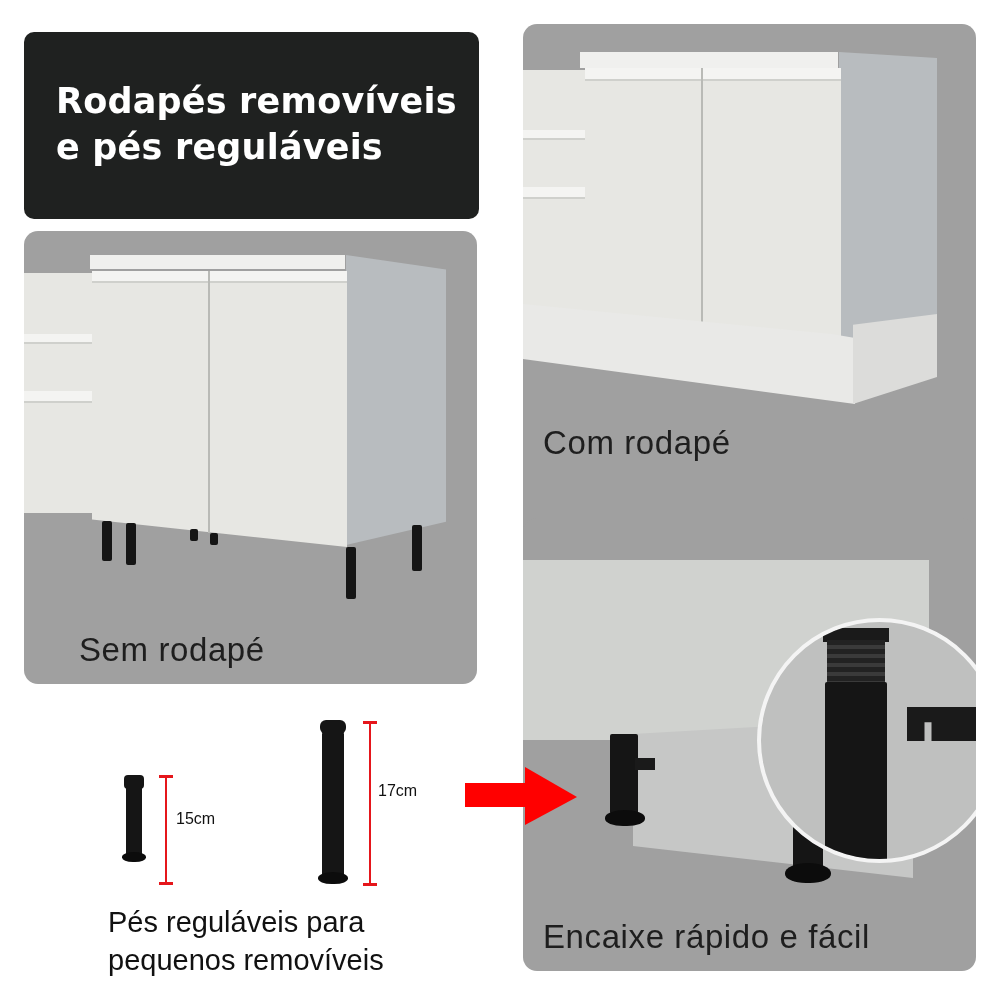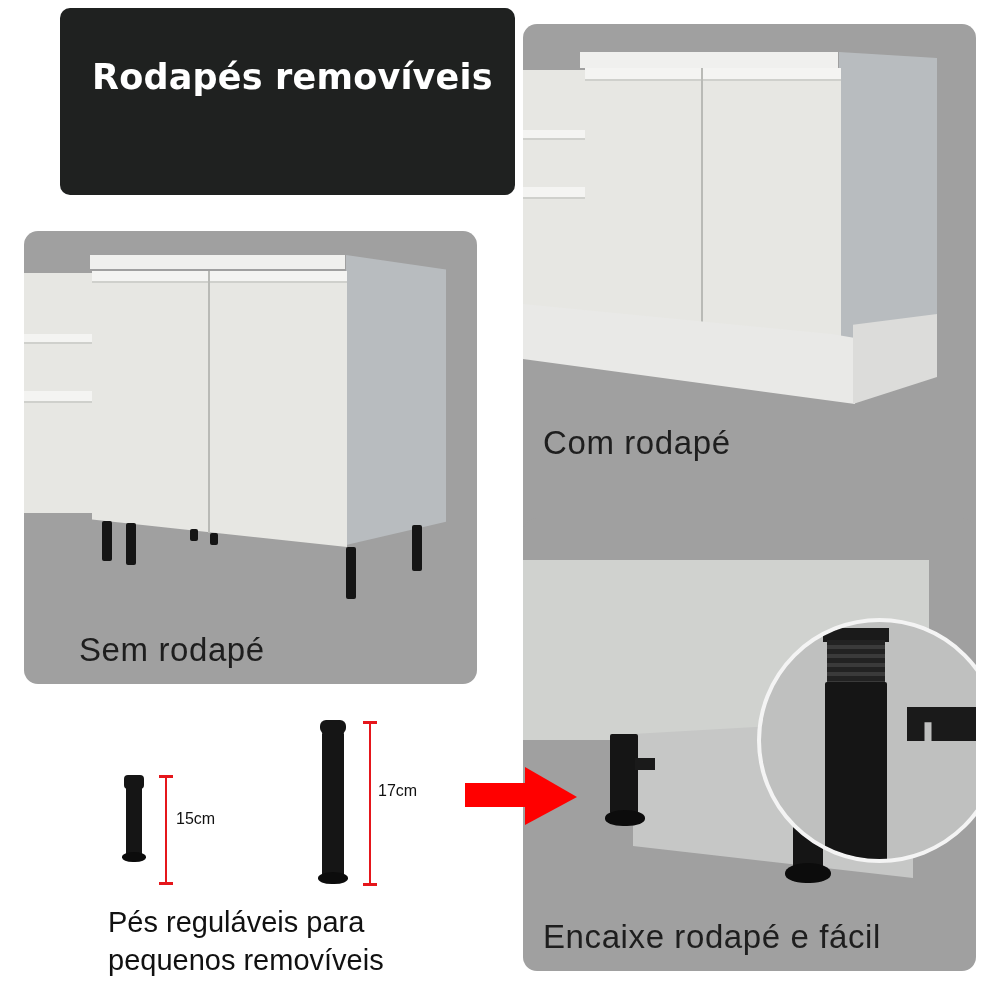--- a/index.html
+++ b/index.html
@@ -1,22 +1,22 @@
 <!DOCTYPE html>
 <html><head>
 <meta charset="utf-8">
 <style>
   * { box-sizing: border-box; margin: 0; padding: 0; }
   html, body { width: 1000px; height: 1000px; background: #ffffff; overflow: hidden; }
   body { position: relative; font-family: "DejaVu Sans", sans-serif; }
 
   .title-box {
-    position: absolute; left: 24px; top: 8px; width: 455px; height: 187px;
+    position: absolute; left: 24px; top: 32px; width: 455px; height: 187px;
     background: #1f2120; border-radius: 10px;
-    padding: 46px 0 0 32px; color: #ffffff; margin-left: 36px;
+    padding: 46px 0 0 32px; color: #ffffff;
   }
   .title-box .line {
     display: block; font-family: "DejaVu Sans", sans-serif; font-weight: bold;
     font-size: 35px; line-height: 46px; letter-spacing: 0.2px;
   }
 
   .panel {
     position: absolute; background: #a0a0a0; border-radius: 14px; overflow: hidden;
   }
   .panel-caption {
@@ -59,20 +59,21 @@
   .size-label { position: absolute; font-family: "Liberation Sans", sans-serif; font-size: 16px; color: #111; }
   .desc { position: absolute; left: 108px; top: 903px; font-family: Liberation Sans, sans-serif; font-size: 29px; line-height: 38px; color: #111; }
 
   .arrow { position: absolute; left: 465px; top: 765px; }
 </style>
 </head>
 <body>
 
 <div class="title-box">
   <span class="line">Rodapés removíveis</span>
+  <span class="line">e pés reguláveis</span>
 </div>
 
 <div class="panel" id="p-sem">
   <div>
 
     <div class="cab-front" style="left:0;top:42px;width:68px;height:240px;"></div>
     <div class="handle" style="left:0;top:103px;width:68px;height:10px;"></div>
     <div class="handle" style="left:0;top:160px;width:68px;height:12px;"></div>
 
     <div class="cab-top" style="left:66px;top:24px;width:255px;height:14px;"></div>
@@ -118,21 +119,21 @@
   <div class="leg-foot" style="left:82px;top:292px;width:40px;height:16px;"></div>
   <div class="leg" style="left:270px;top:300px;width:30px;height:50px;"></div>
   <div class="leg-foot" style="left:262px;top:345px;width:46px;height:20px;"></div>
 
   <div class="magnifier">
     <div style="position:absolute;left:62px;top:6px;width:66px;height:14px;background:#1a1a1a;"></div>
     <div style="position:absolute;left:66px;top:18px;width:58px;height:46px;background:repeating-linear-gradient(#222 0 5px,#3a3a3a 5px 9px);"></div>
     <div class="leg" style="left:64px;top:60px;width:62px;height:200px;"></div>
     <div class="clip" style="left:146px;top:85px;width:70px;height:34px;clip-path:polygon(0 0,100% 0,100% 100%,35% 100%,35% 45%,25% 45%,25% 100%,0 100%);"></div>
   </div>
-  <span class="panel-caption" style="left:20px;top:400px;">Encaixe rodapé e fácil</span>
+  <span class="panel-caption" style="left:20px;top:400px;">Encaixe rápido e fácil</span>
 </div>
 
 <div>
   <div class="leg" style="left:124px;top:775px;width:20px;height:14px;border-radius:4px;"></div>
   <div class="leg" style="left:126px;top:786px;width:16px;height:72px;"></div>
   <div class="leg-foot" style="left:122px;top:852px;width:24px;height:10px;"></div>
 </div>
 <div class="measure" style="left:165px;top:775px;height:110px;"></div>
 <span class="size-label" style="left:176px;top:810px;">15cm</span>
 

